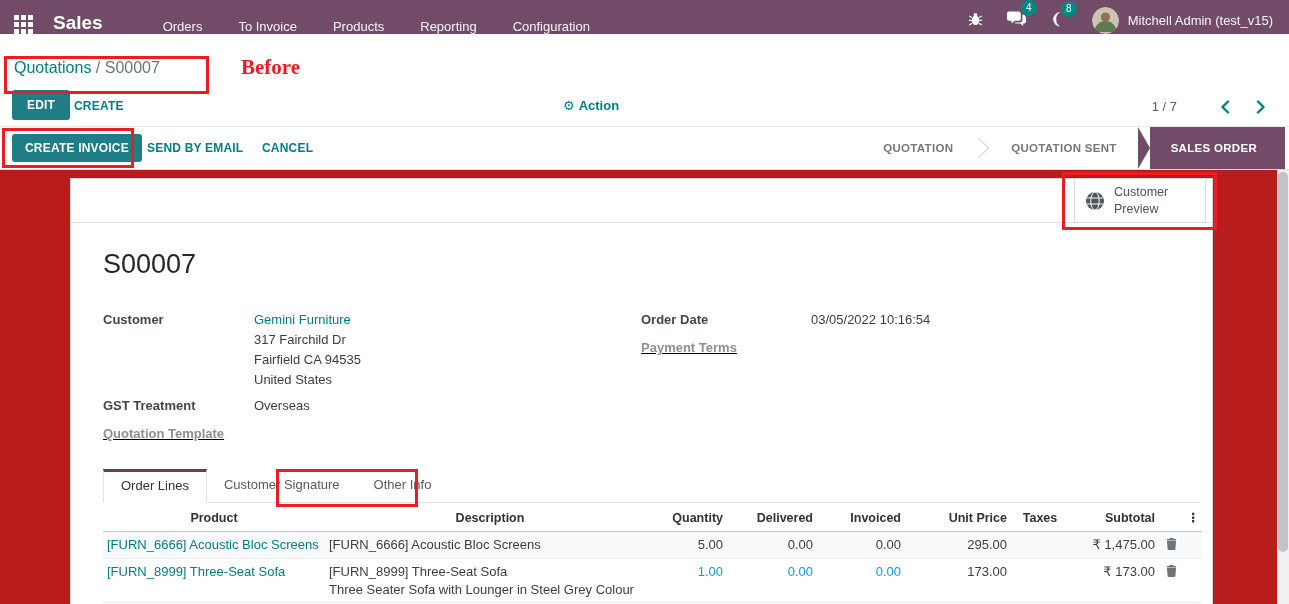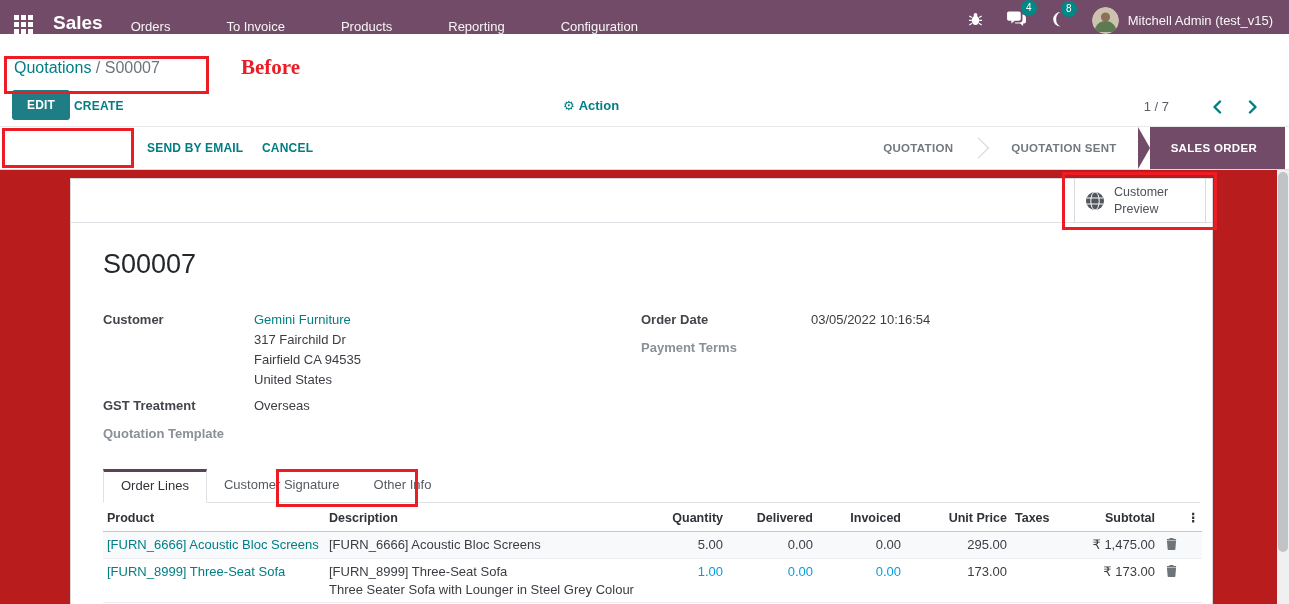--- a/index.html
+++ b/index.html
@@ -5,21 +5,21 @@
   * { box-sizing: border-box; margin: 0; padding: 0; }
   html,body { width:1289px; height:604px; overflow:hidden; }
   body { font-family:"Liberation Sans","DejaVu Sans",sans-serif; background:#fff; position:relative; font-size:13px; }
 
   
   .navbar { position:absolute; top:0; left:0; right:0; height:34px; background:#714B67; display:flex; align-items:flex-end; color:#fff; z-index:5; }
   .apps-btn { margin-left:14px; display:flex; cursor:pointer; }
   .apps-grid { display:grid; grid-template-columns:repeat(3,5px); grid-gap:2px; }
   .apps-grid span { width:5px; height:5px; background:#fff; }
   .app-name { font-size:19px; font-weight:bold; margin-left:20px; }
-  .nav-menu { display:flex; margin-left:28px; gap:56px; font-size:13px; }
+  .nav-menu { display:flex; margin-left:60px; gap:36px; font-size:13px; }
   .nav-menu .nav-item { color:rgba(255,255,255,.95); cursor:pointer; }
   .nav-right { margin-left:auto; display:flex; align-items:center; margin-right:16px; }
   .nav-icon-wrap { position:relative; padding:4px 12px; cursor:pointer; }
   .badge-pill { position:absolute; top:-6px; right:1px; background:#018784; color:#fff; font-size:10px; line-height:1; border-radius:9px; padding:3px 5px; min-width:16px; text-align:center; }
   .avatar { width:27px; height:27px; border-radius:50%; overflow:hidden; margin-left:14px; flex:none; }
   .user-name { font-size:13px; margin-left:9px; color:rgba(255,255,255,.95); cursor:pointer; }
 
   
   .breadcrumb-row { position:absolute; top:46px; left:0; right:0; height:44px; background:#fff; }
   .breadcrumb { position:absolute; left:14px; top:13px; font-size:16px; white-space:nowrap; }
@@ -28,21 +28,21 @@
   .before-label { position:absolute; left:241px; top:9px; font-family:"Liberation Serif","DejaVu Serif",serif; font-weight:bold; font-size:21px; color:#ed1c24; }
 
   .button-row { position:absolute; top:90px; left:0; right:0; height:36px; background:#fff; }
   .btn { border:none; cursor:pointer; font-family:inherit; }
   .btn-primary { background:#1f7d85; color:#fff; font-weight:bold; font-size:12px; padding:8px 15px; border-radius:3px; letter-spacing:.2px; }
   .btn-link-teal { background:none; color:#017e84; font-weight:bold; font-size:12px; letter-spacing:.2px; }
   .btn-edit { position:absolute; left:12px; top:0; }
   .btn-create { position:absolute; left:74px; top:9px; }
   .action-menu { position:absolute; left:563px; top:8px; color:#017e84; font-weight:bold; font-size:13px; cursor:pointer; }
   .action-menu .gear { font-weight:normal; margin-right:4px; }
-  .pager { position:absolute; right:22px; top:9px; display:flex; align-items:center;gap:8px; }
+  .pager { position:absolute; right:14px; top:9px; display:flex; align-items:center;gap:8px; }
   .pager-value { color:#595f66; font-size:13px; margin-right:26px; cursor:pointer; }
   .pager-arrow { background:none; border:none; padding:0 9px; cursor:pointer; display:flex; }
 
   
   .status-row { position:absolute; top:126px; left:0; right:0; height:44px; background:#fff; border-top:1px solid #e7e9ec; border-bottom:1px solid #d9dbde; }
   .btn-create-invoice { position:absolute; left:12px; top:7px; padding:7px 13px; }
   .btn-send-email { position:absolute; left:147px; top:14px; }
   .btn-cancel { position:absolute; left:262px; top:14px; }
   .statusbar { position:absolute; right:4px; top:0; bottom:0; display:flex; align-items:stretch; }
   .sb-step { display:flex; align-items:center; padding:0 21px; font-size:11.5px; font-weight:bold; color:#73787f; letter-spacing:.3px; cursor:pointer; white-space:nowrap; }
@@ -64,30 +64,30 @@
   .fields { display:flex; }
   .col-left { width:538px; }
   .col-right { flex:1; }
   .field-row { display:flex; font-size:13px; line-height:20px; }
   .f-label { width:151px; font-weight:bold; color:#42454b; flex:none; }
   .col-right .f-label { width:170px; }
   .f-label.muted { color:#8a9097; }
   .f-value { color:#3a3d42; }
   .f-link { color:#017e84; cursor:pointer; text-decoration:none; }
   .addr-line { color:#3a3d42; }
-  .mt6 { margin-top:6px; } .mt8 { margin-top:8px; }
+  .mt6 { margin-top:6px; } .mt8 { margin-top:8px;text-decoration:underline; }
 
   
   .tabs { display:flex; border-bottom:1px solid #dee2e6; margin-top:25px; }
   .tab { padding:8px 17px 9px; font-size:13px; color:#555a61; cursor:pointer; position:relative; margin-bottom:-1px; }
   .tab.active { background:#fff; border:1px solid #dee2e6; border-bottom:1px solid #fff; border-top:3px solid #5d4257; padding-top:6px; color:#2f3237; font-weight:500; }
 
   
   table.lines { border-collapse:collapse; table-layout:fixed; width:1099px; }
-  .lines th { font-size:12.5px; font-weight:bold; color:#2f3237; text-align:left; padding:7px 4px 6px; border-bottom:1px solid #c5c8cb; }
+  .lines th { font-size:12.5px; font-weight:bold; color:#2f3237; text-align:center; padding:7px 4px 6px; border-bottom:1px solid #c5c8cb; }
   .lines th.num, .lines td.num { text-align:right; }
   .lines td { font-size:13px; color:#3a3d42; padding:5px 4px; border-bottom:1px solid #eceef1; vertical-align:top; }
   .lines tr.striped td { background:#f8f9fb; }
   .lines .link-cell { color:#017e84; cursor:pointer; }
   .lines td.blue { color:#009fe3; font-weight:500; }
   .desc2 { margin-top:3px; }
   .subtotal-cell { text-align:right; white-space:nowrap; }
   .trash-cell { text-align:center; }
   .trash-btn { background:none; border:none; cursor:pointer; padding:0; }
   .dots-icon { color:#565a5f; font-weight:bold; font-size:14px; cursor:pointer; text-align:center; }
@@ -182,20 +182,21 @@
       </button>
     <button class="pager-arrow">
         <svg width="10" height="14" viewBox="0 0 10 14">
           <path d="M2 1.5L7.5 7 2 12.5" stroke="#017e84" stroke-width="2.4" fill="none" stroke-linecap="round" stroke-linejoin="round"></path>
         </svg>
       </button>
   </div>
 </div>
 
 <div class="status-row">
+  <button class="btn btn-primary btn-create-invoice">CREATE INVOICE</button>
   <button class="btn btn-link-teal btn-send-email">SEND BY EMAIL</button>
   <button class="btn btn-link-teal btn-cancel">CANCEL</button>
   <div class="statusbar">
     <div class="sb-step">QUOTATION</div>
     <div class="sb-sep"></div>
     <div class="sb-step">QUOTATION SENT</div>
     <div class="sb-arrow"></div>
     <div class="sb-step sb-active">SALES ORDER</div>
   </div>
 </div>

